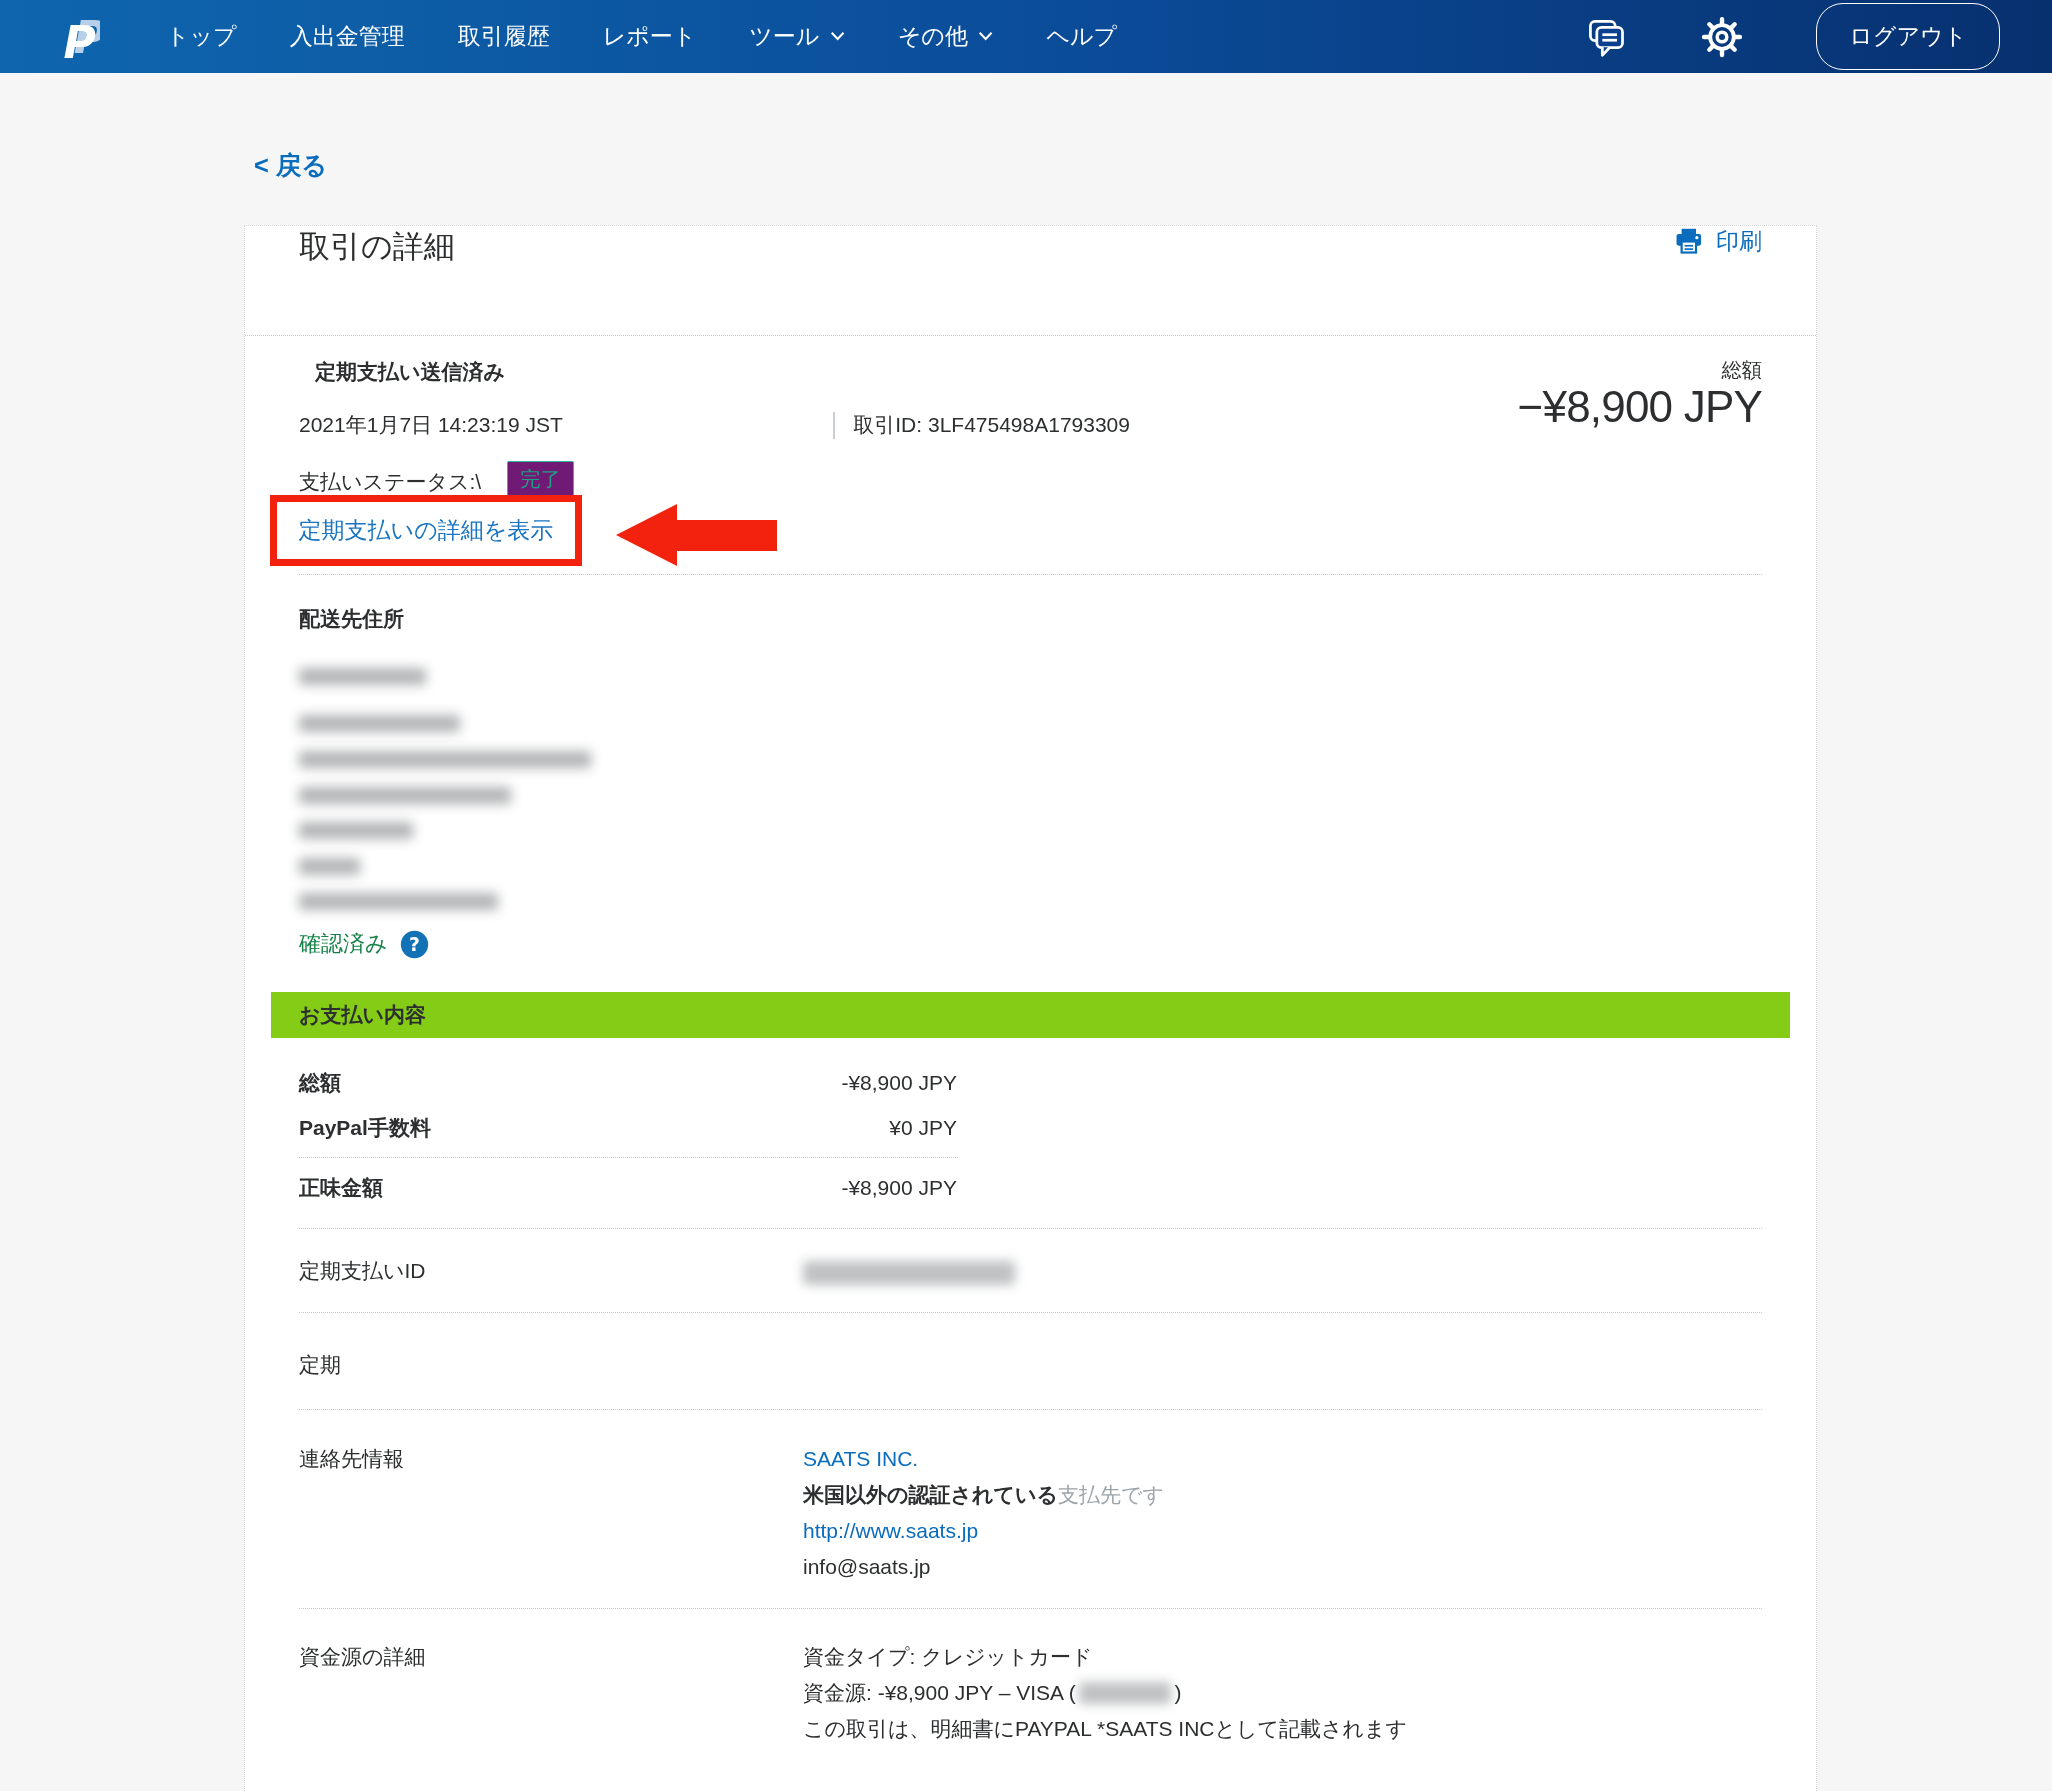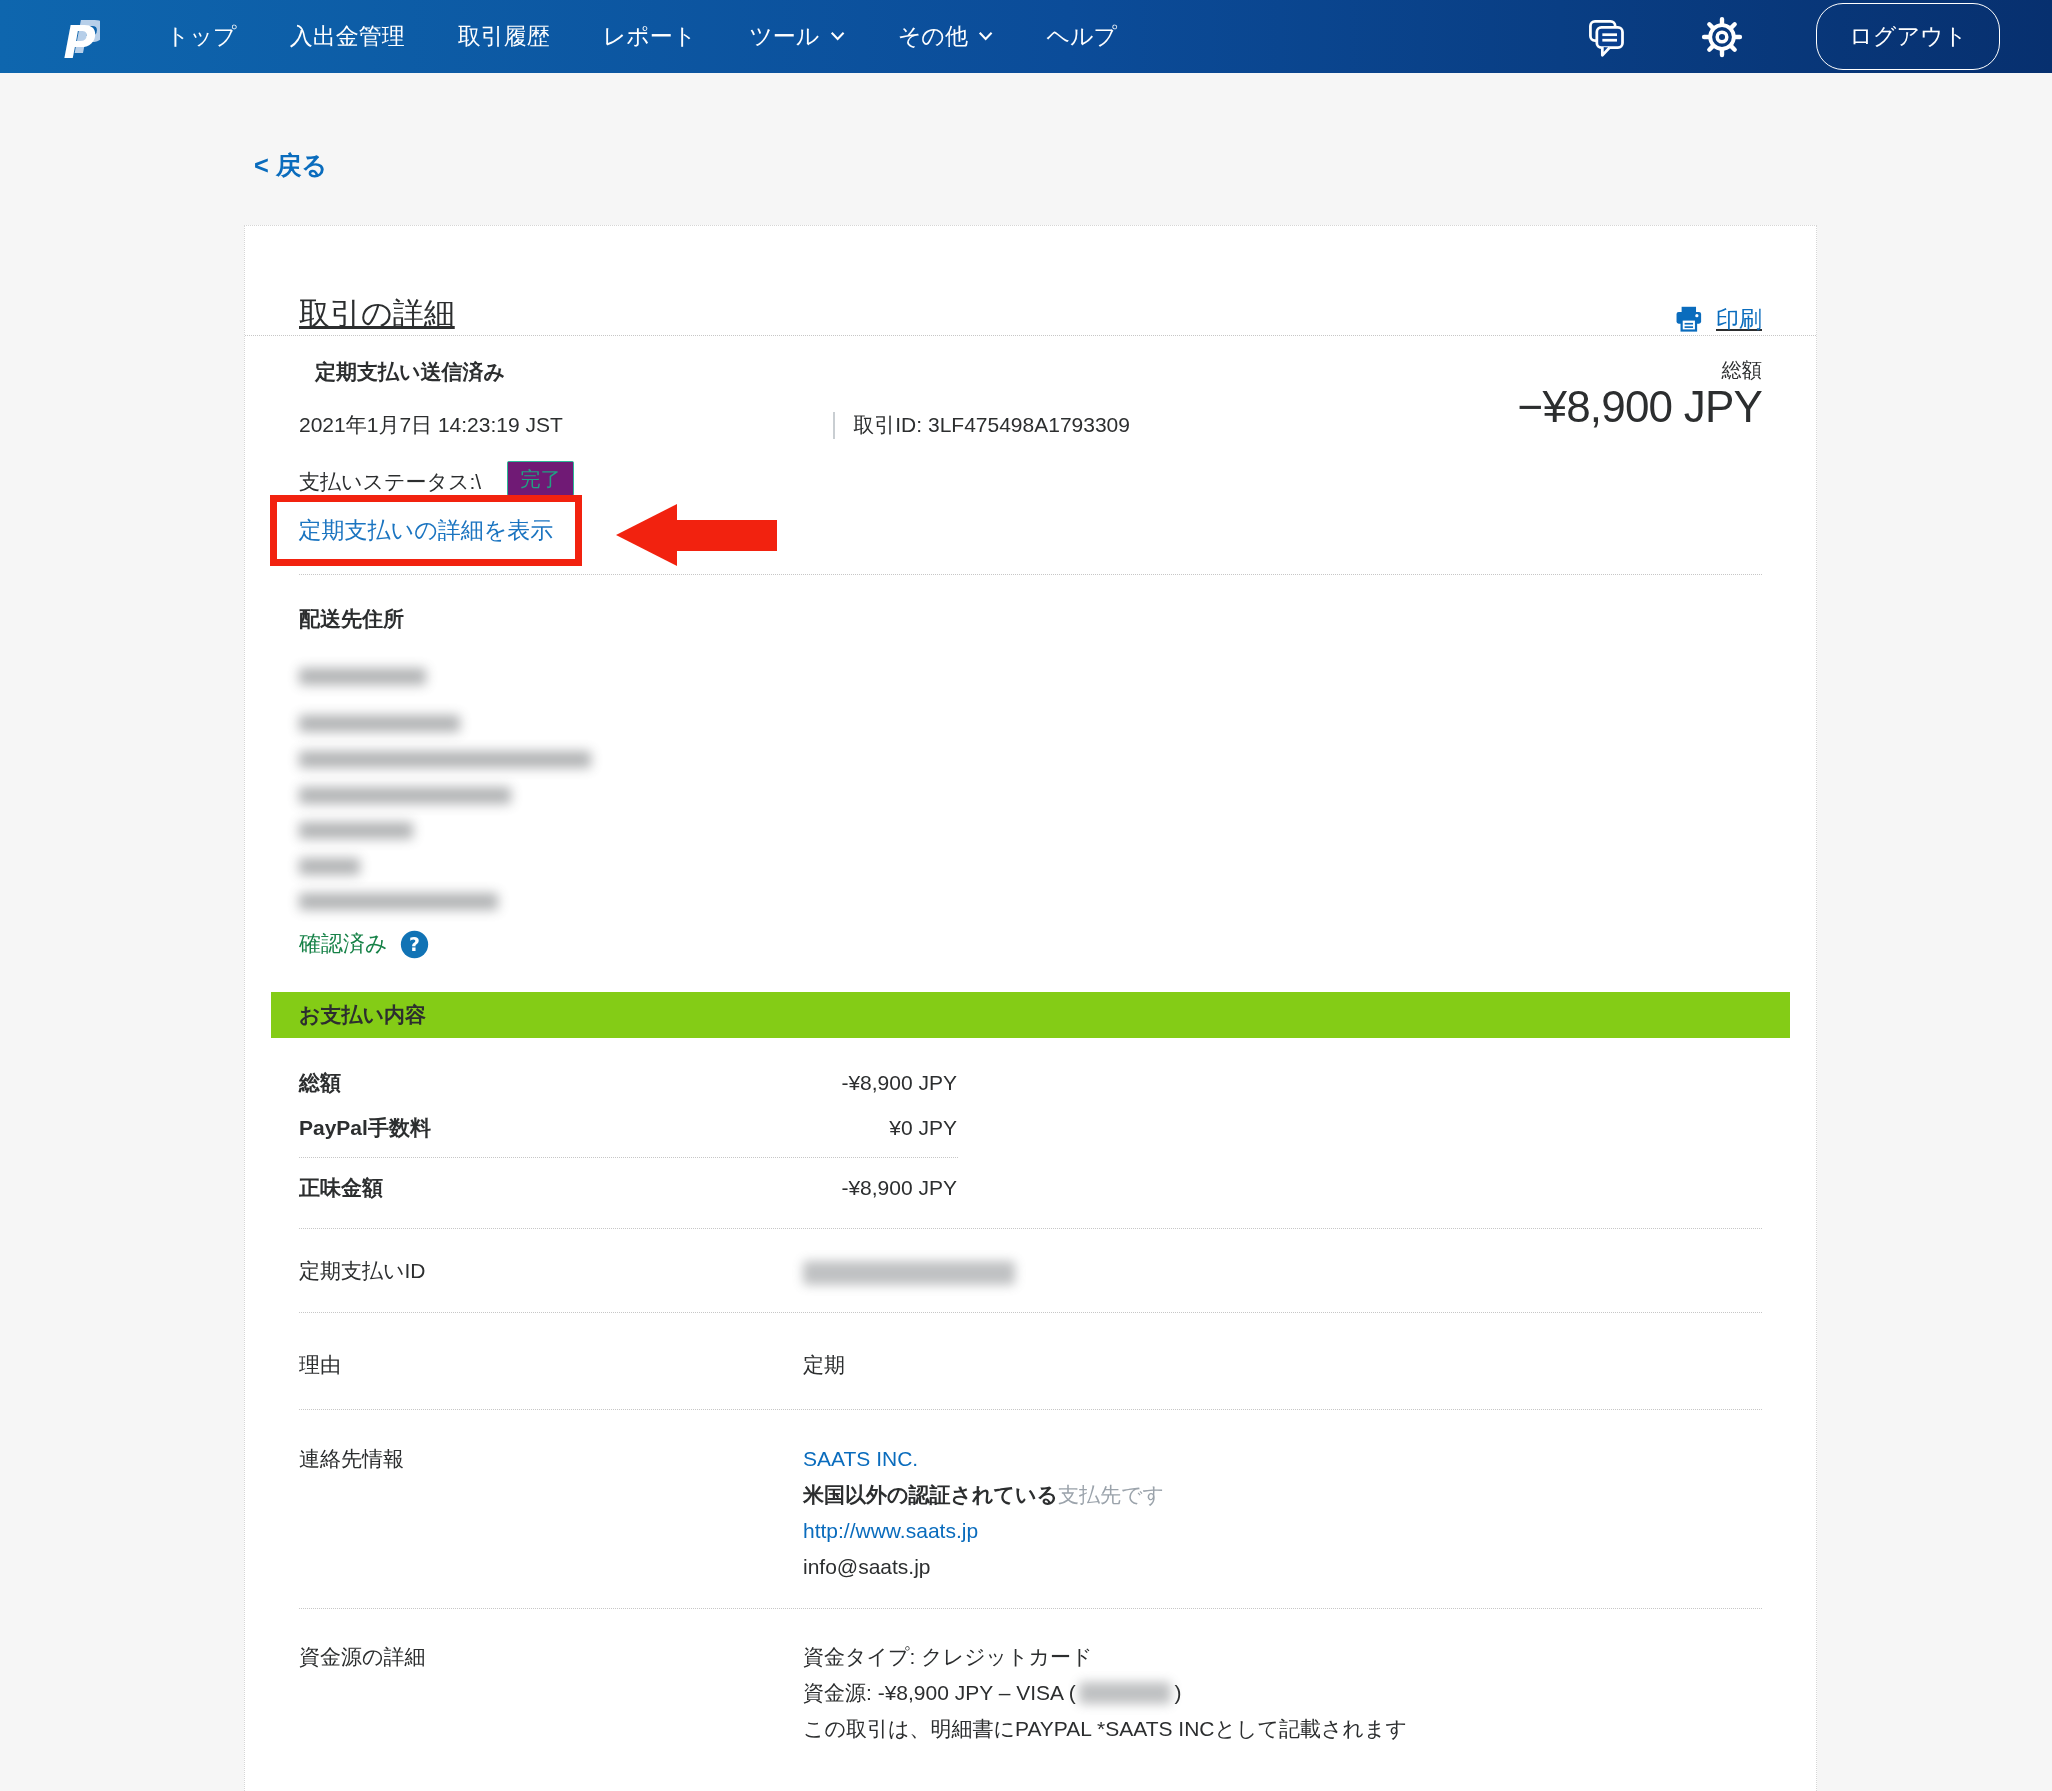--- a/index.html
+++ b/index.html
@@ -36,22 +36,22 @@
     position:absolute; left:254px; top:149px;
     color:#0a6cbd; font-size:25.4px; font-weight:bold;
   }
 
   
   .card {
     position:absolute; left:244px; top:225px; width:1573px; height:1570px;
     background:#fff; border:1.7px dotted #d6d6d6;
   }
   .card-header {
-    height:110px; display:flex; justify-content:space-between; align-items:flex-end;
-    padding:0 54px; border-bottom:1.7px dotted #c7c7c7;text-decoration:underline;
+    height:110px; display:flex; justify-content:space-between; align-items:flex-start;
+    padding:0 54px; border-bottom:1.7px dotted #c7c7c7;
   }
   .card-title { font-size:31px; font-weight:500; color:#2c2e2f; }
   .print-link { display:flex; align-items:center; gap:12px; color:#0a6cbd; font-size:23px; font-weight:500; }
 
   
   .summary { position:relative; height:239px; }
   .tx-type { position:absolute; left:54px; top:22px; font-size:21px; font-weight:bold;margin-left:16px; }
   .total-label { position:absolute; right:54px; top:20.3px; font-size:20.3px; }
   .hero-amount { position:absolute; right:54px; top:46px; font-size:44px; font-weight:500; letter-spacing:-0.8px; }
   .date-row { position:absolute; left:54px; top:75px; display:flex; align-items:center; font-size:21px; }
@@ -274,21 +274,20 @@
 
   <div class="details">
 
     <div class="drow drow-id">
       <div class="dlabel">定期支払いID</div>
       <div class="dvalue"><span class="blur-box id-blur"></span></div>
     </div>
     <div class="hr"></div>
 
     <div class="drow drow-reason">
-      <div class="dlabel">理由</div>
       <div class="dvalue">定期</div>
     </div>
     <div class="hr"></div>
 
     <div class="drow drow-contact">
       <div class="dlabel">連絡先情報</div>
       <div class="dvalue">
         <div><a class="link-blue">SAATS INC.</a></div>
         <div>
           <span class="bold">米国以外の認証されている</span><span class="muted">支払先です</span>

